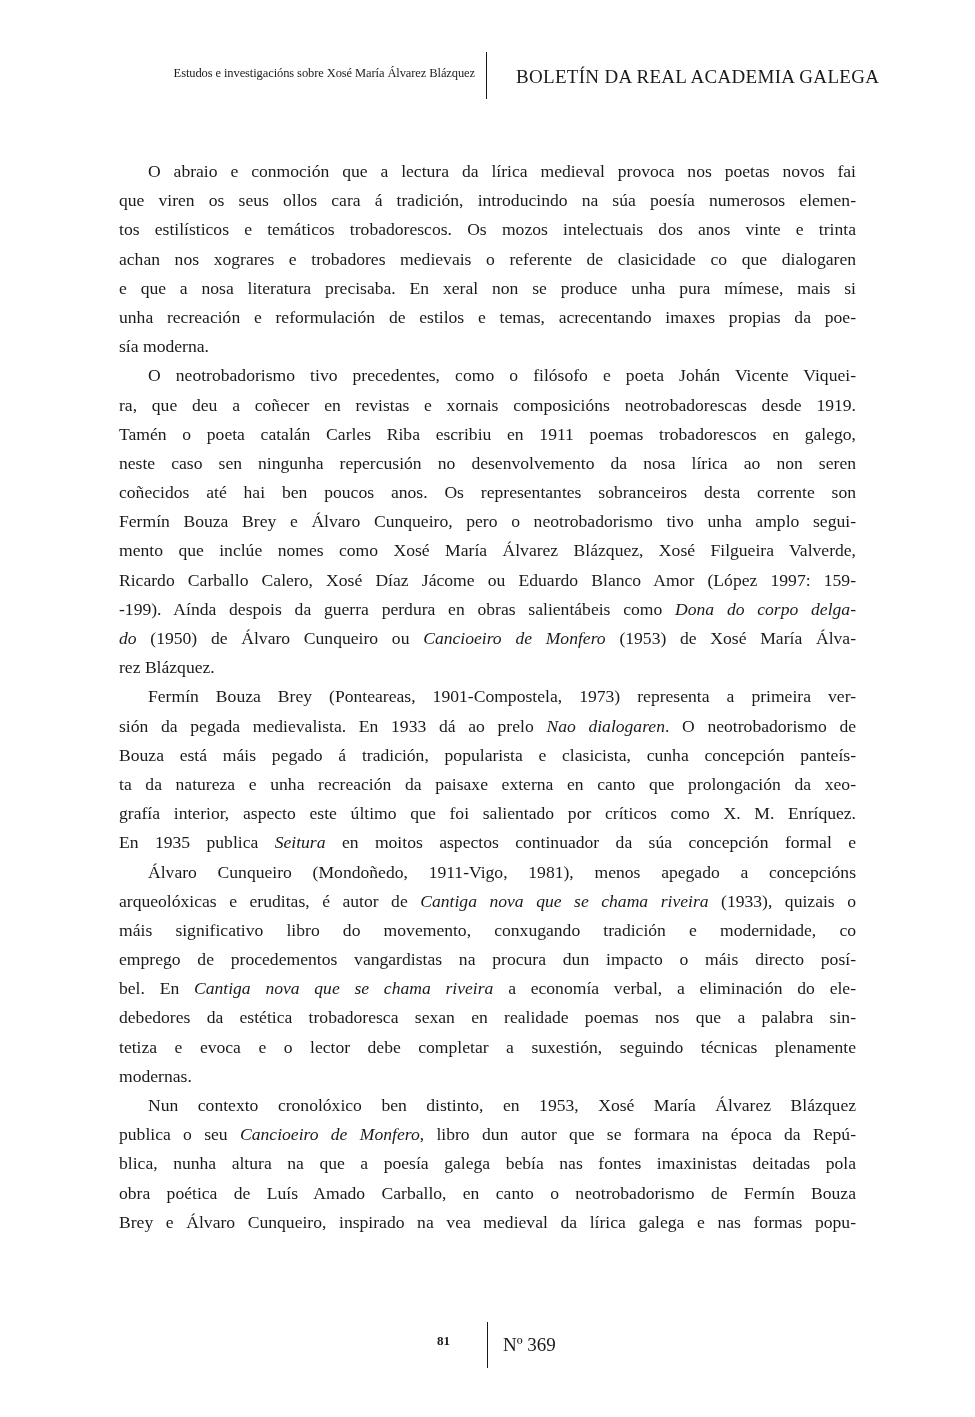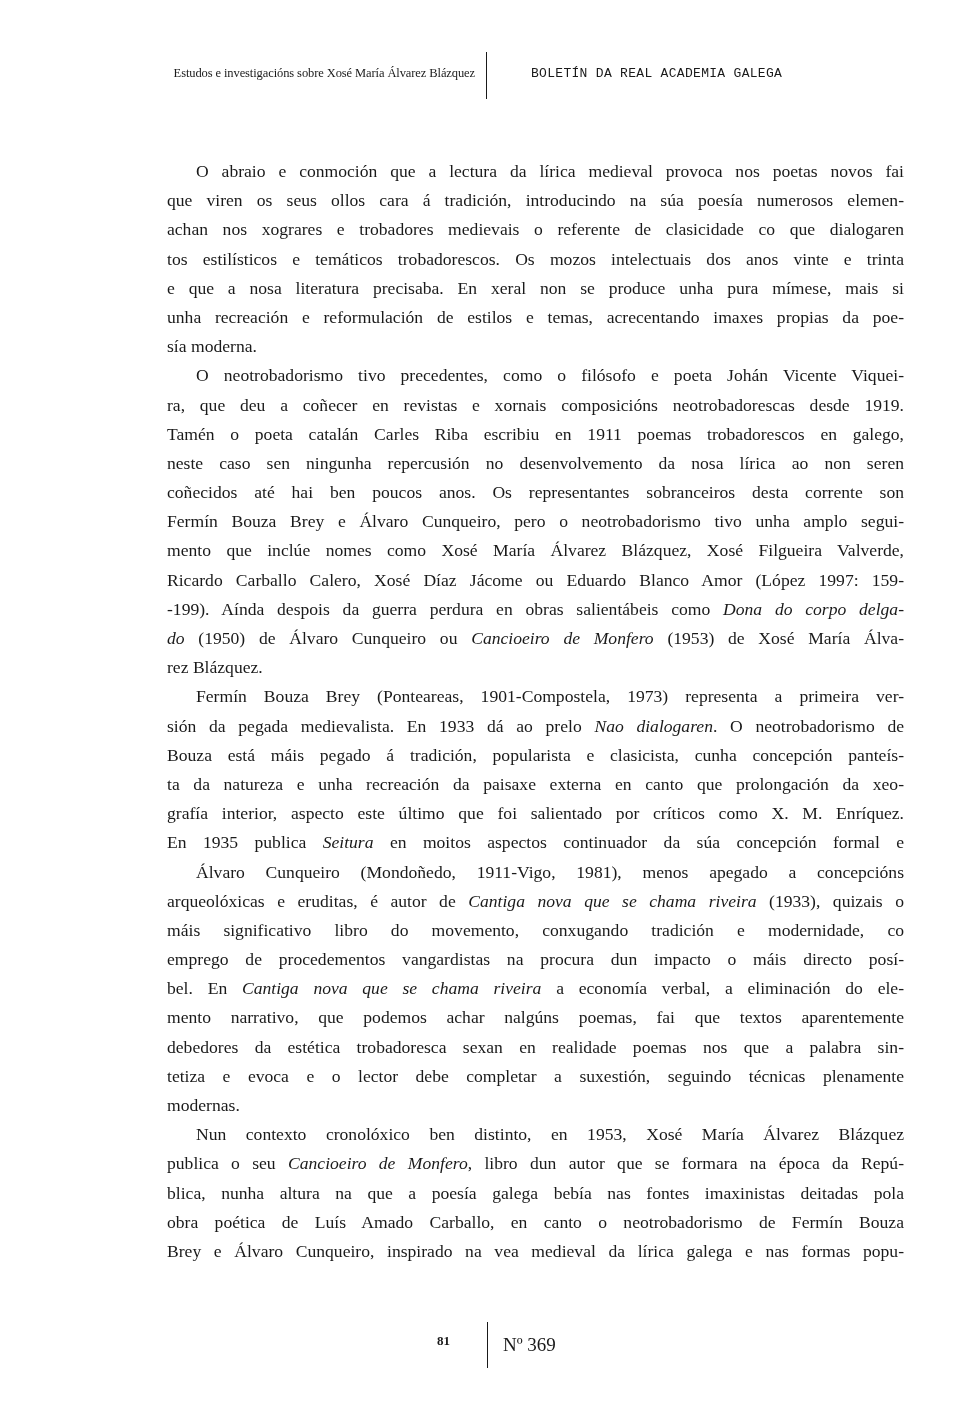--- a/index.html
+++ b/index.html
@@ -1,22 +1,22 @@
 <!DOCTYPE html>
 <html><head>
 <meta charset="utf-8">
 <style>
   html, body { margin:0; padding:0; background:#ffffff; }
   body { width:975px; height:1417px; position:relative; overflow:hidden;
          font-family:"Liberation Serif", "DejaVu Serif", serif; color:#1a1a1a; }
   .header { position:absolute; top:52px; left:0; width:975px; height:48px; }
   .header .left { position:absolute; right:500px; top:14px; font-size:12.5px; white-space:nowrap; letter-spacing:-0.1px; }
   .header .rule { position:absolute; left:486px; top:0; width:1px; height:47px; background:#1a1a1a; }
-  .header .right { position:absolute; left:531px; top:14px; font-size:13px; white-space:nowrap; letter-spacing:0.3px;font-family:Liberation Mono, monospace; }
-  .body-text { position:absolute; top:157px; left:119px; width:737px; font-size:17.6px; line-height:29.2px;margin-left:48px; }
+  .header .right { position:absolute; left:516px; top:14px; font-size:19px; white-space:nowrap; letter-spacing:0.3px; }
+  .body-text { position:absolute; top:157px; left:119px; width:737px; font-size:17.6px; line-height:29.2px; }
   .line { display:block; white-space:nowrap; text-align:justify; text-align-last:justify; height:29.2px; }
   .line.last { text-align-last:left; }
   .line.indent { text-indent:29px; }
   .line em { font-style:italic; }
   .footer { position:absolute; top:1322px; left:0; width:975px; height:46px; }
   .footer .pagenum { position:absolute; right:525px; top:11px; font-size:13px; font-weight:bold; }
   .footer .rule { position:absolute; left:487px; top:0; width:1px; height:46px; background:#1a1a1a; }
   .footer .issue { position:absolute; left:503px; top:12px; font-size:19px; }
 </style>
 </head>
@@ -25,22 +25,22 @@
 <div class="header">
   <span class="left">Estudos e investigacións sobre Xosé María Álvarez Blázquez</span>
   <span class="rule"></span>
   <span class="right">BOLETÍN DA REAL ACADEMIA GALEGA</span>
 </div>
 
 <div class="body-text" id="body-text">
     <div>
       <span class="line indent">O abraio e conmoción que a lectura da lírica medieval provoca nos poetas novos fai</span>
       <span class="line">que viren os seus ollos cara á tradición, introducindo na súa poesía numerosos elemen-</span>
+      <span class="line">tos estilísticos e temáticos trobadorescos. Os mozos intelectuais dos anos vinte e trinta</span>
       <span class="line">achan nos xograres e trobadores medievais o referente de clasicidade co que dialogaren</span>
-      <span class="line">tos estilísticos e temáticos trobadorescos. Os mozos intelectuais dos anos vinte e trinta</span>
       <span class="line">e que a nosa literatura precisaba. En xeral non se produce unha pura mímese, mais si</span>
       <span class="line">unha recreación e reformulación de estilos e temas, acrecentando imaxes propias da poe-</span>
       <span class="line last">sía moderna.</span>
     </div>
     <div>
       <span class="line indent">O neotrobadorismo tivo precedentes, como o filósofo e poeta Johán Vicente Viquei-</span>
       <span class="line">ra, que deu a coñecer en revistas e xornais composicións neotrobadorescas desde 1919.</span>
       <span class="line">Tamén o poeta catalán Carles Riba escribiu en 1911 poemas trobadorescos en galego,</span>
       <span class="line">neste caso sen ningunha repercusión no desenvolvemento da nosa lírica ao non seren</span>
       <span class="line">coñecidos até hai ben poucos anos. Os representantes sobranceiros desta corrente son</span>
@@ -58,21 +58,20 @@
       <span class="line">ta da natureza e unha recreación da paisaxe externa en canto que prolongación da xeo-</span>
       <span class="line">grafía interior, aspecto este último que foi salientado por críticos como X. M. Enríquez.</span>
       <span class="line">En 1935 publica <em>Seitura</em> en moitos aspectos continuador da súa concepción formal e</span>
     </div>
     <div>
       <span class="line indent">Álvaro Cunqueiro (Mondoñedo, 1911-Vigo, 1981), menos apegado a concepcións</span>
       <span class="line">arqueolóxicas e eruditas, é autor de <em>Cantiga nova que se chama riveira</em> (1933), quizais o</span>
       <span class="line">máis significativo libro do movemento, conxugando tradición e modernidade, co</span>
       <span class="line">emprego de procedementos vangardistas na procura dun impacto o máis directo posí-</span>
       <span class="line">bel. En <em>Cantiga nova que se chama riveira</em> a economía verbal, a eliminación do ele-</span>
-      <span class="line">mento narrativo, que podemos achar nalgúns poemas, fai que textos aparentemente</span>
       <span class="line">debedores da estética trobadoresca sexan en realidade poemas nos que a palabra sin-</span>
       <span class="line">tetiza e evoca e o lector debe completar a suxestión, seguindo técnicas plenamente</span>
       <span class="line last">modernas.</span>
     </div>
     <div>
       <span class="line indent">Nun contexto cronolóxico ben distinto, en 1953, Xosé María Álvarez Blázquez</span>
       <span class="line">publica o seu <em>Cancioeiro de Monfero</em>, libro dun autor que se formara na época da Repú-</span>
       <span class="line">blica, nunha altura na que a poesía galega bebía nas fontes imaxinistas deitadas pola</span>
       <span class="line">obra poética de Luís Amado Carballo, en canto o neotrobadorismo de Fermín Bouza</span>
       <span class="line">Brey e Álvaro Cunqueiro, inspirado na vea medieval da lírica galega e nas formas popu-</span>

